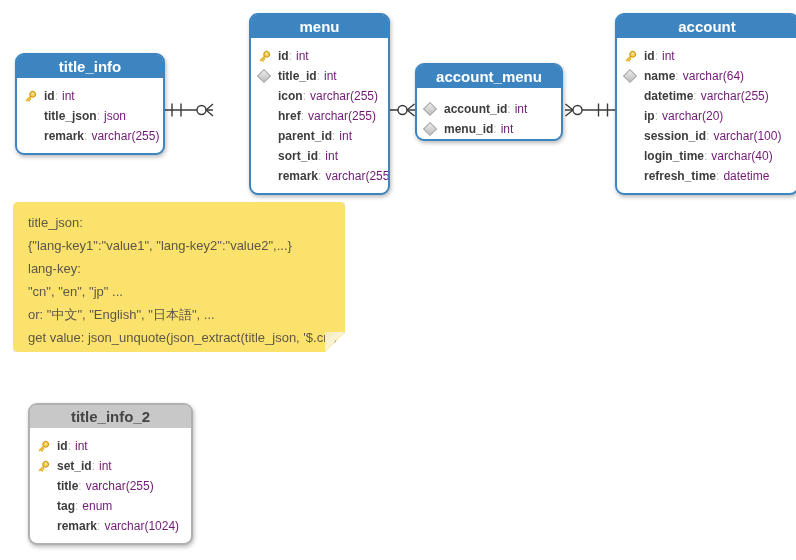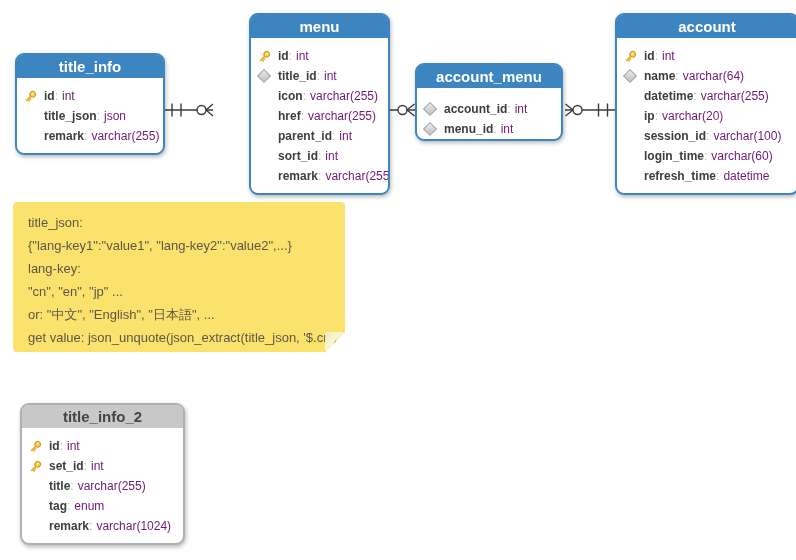--- a/index.html
+++ b/index.html
@@ -11,21 +11,21 @@
   .entity{
     position:absolute;box-sizing:border-box;background:#ffffff;
     border:2px solid #3c85c0;border-radius:9px;
     box-shadow:1px 2px 4px rgba(0,0,0,0.28);
   }
   .entity .hdr{
     height:23px;line-height:23px;text-align:center;
     background:#3c85c0;color:#ffffff;font-size:15px;font-weight:bold;
     border-bottom:2px solid #ffffff;border-radius:6px 6px 0 0;
   }
-  .entity.gray{border-color:#b0b0b0;}
+  .entity.gray{border-color:#b0b0b0;margin-left:8px;}
   .entity.gray .hdr{background:#c8c8c8;color:#454545;}
   .ebody{padding:6px 0 7px 0;}
   .row{
     height:20px;display:flex;align-items:center;
     padding:0 4px 0 6px;font-size:12px;white-space:nowrap;overflow:hidden;text-align:center;
   }
   .ficon{flex:0 0 21px;width:21px;display:flex;align-items:center;justify-content:flex-start;}
   .fname{color:#3d3d3d;font-weight:bold;}
   .fcolon{color:#b8b8b8;margin-right:4px;font-weight:normal;}
   .ftype{color:#701a75;}
@@ -241,21 +241,21 @@
       <div class="row">
         <span class="ficon"></span>
         <span class="fname">session_id</span>
           <span class="fcolon">:</span>
           <span class="ftype">varchar(100)</span>
       </div>
       <div class="row">
         <span class="ficon"></span>
         <span class="fname">login_time</span>
           <span class="fcolon">:</span>
-          <span class="ftype">varchar(60)</span>
+          <span class="ftype">varchar(40)</span>
       </div>
       <div class="row">
         <span class="ficon"></span>
         <span class="fname">refresh_time</span>
           <span class="fcolon">:</span>
           <span class="ftype">datetime</span>
       </div>
     </div>
   </div>
 

